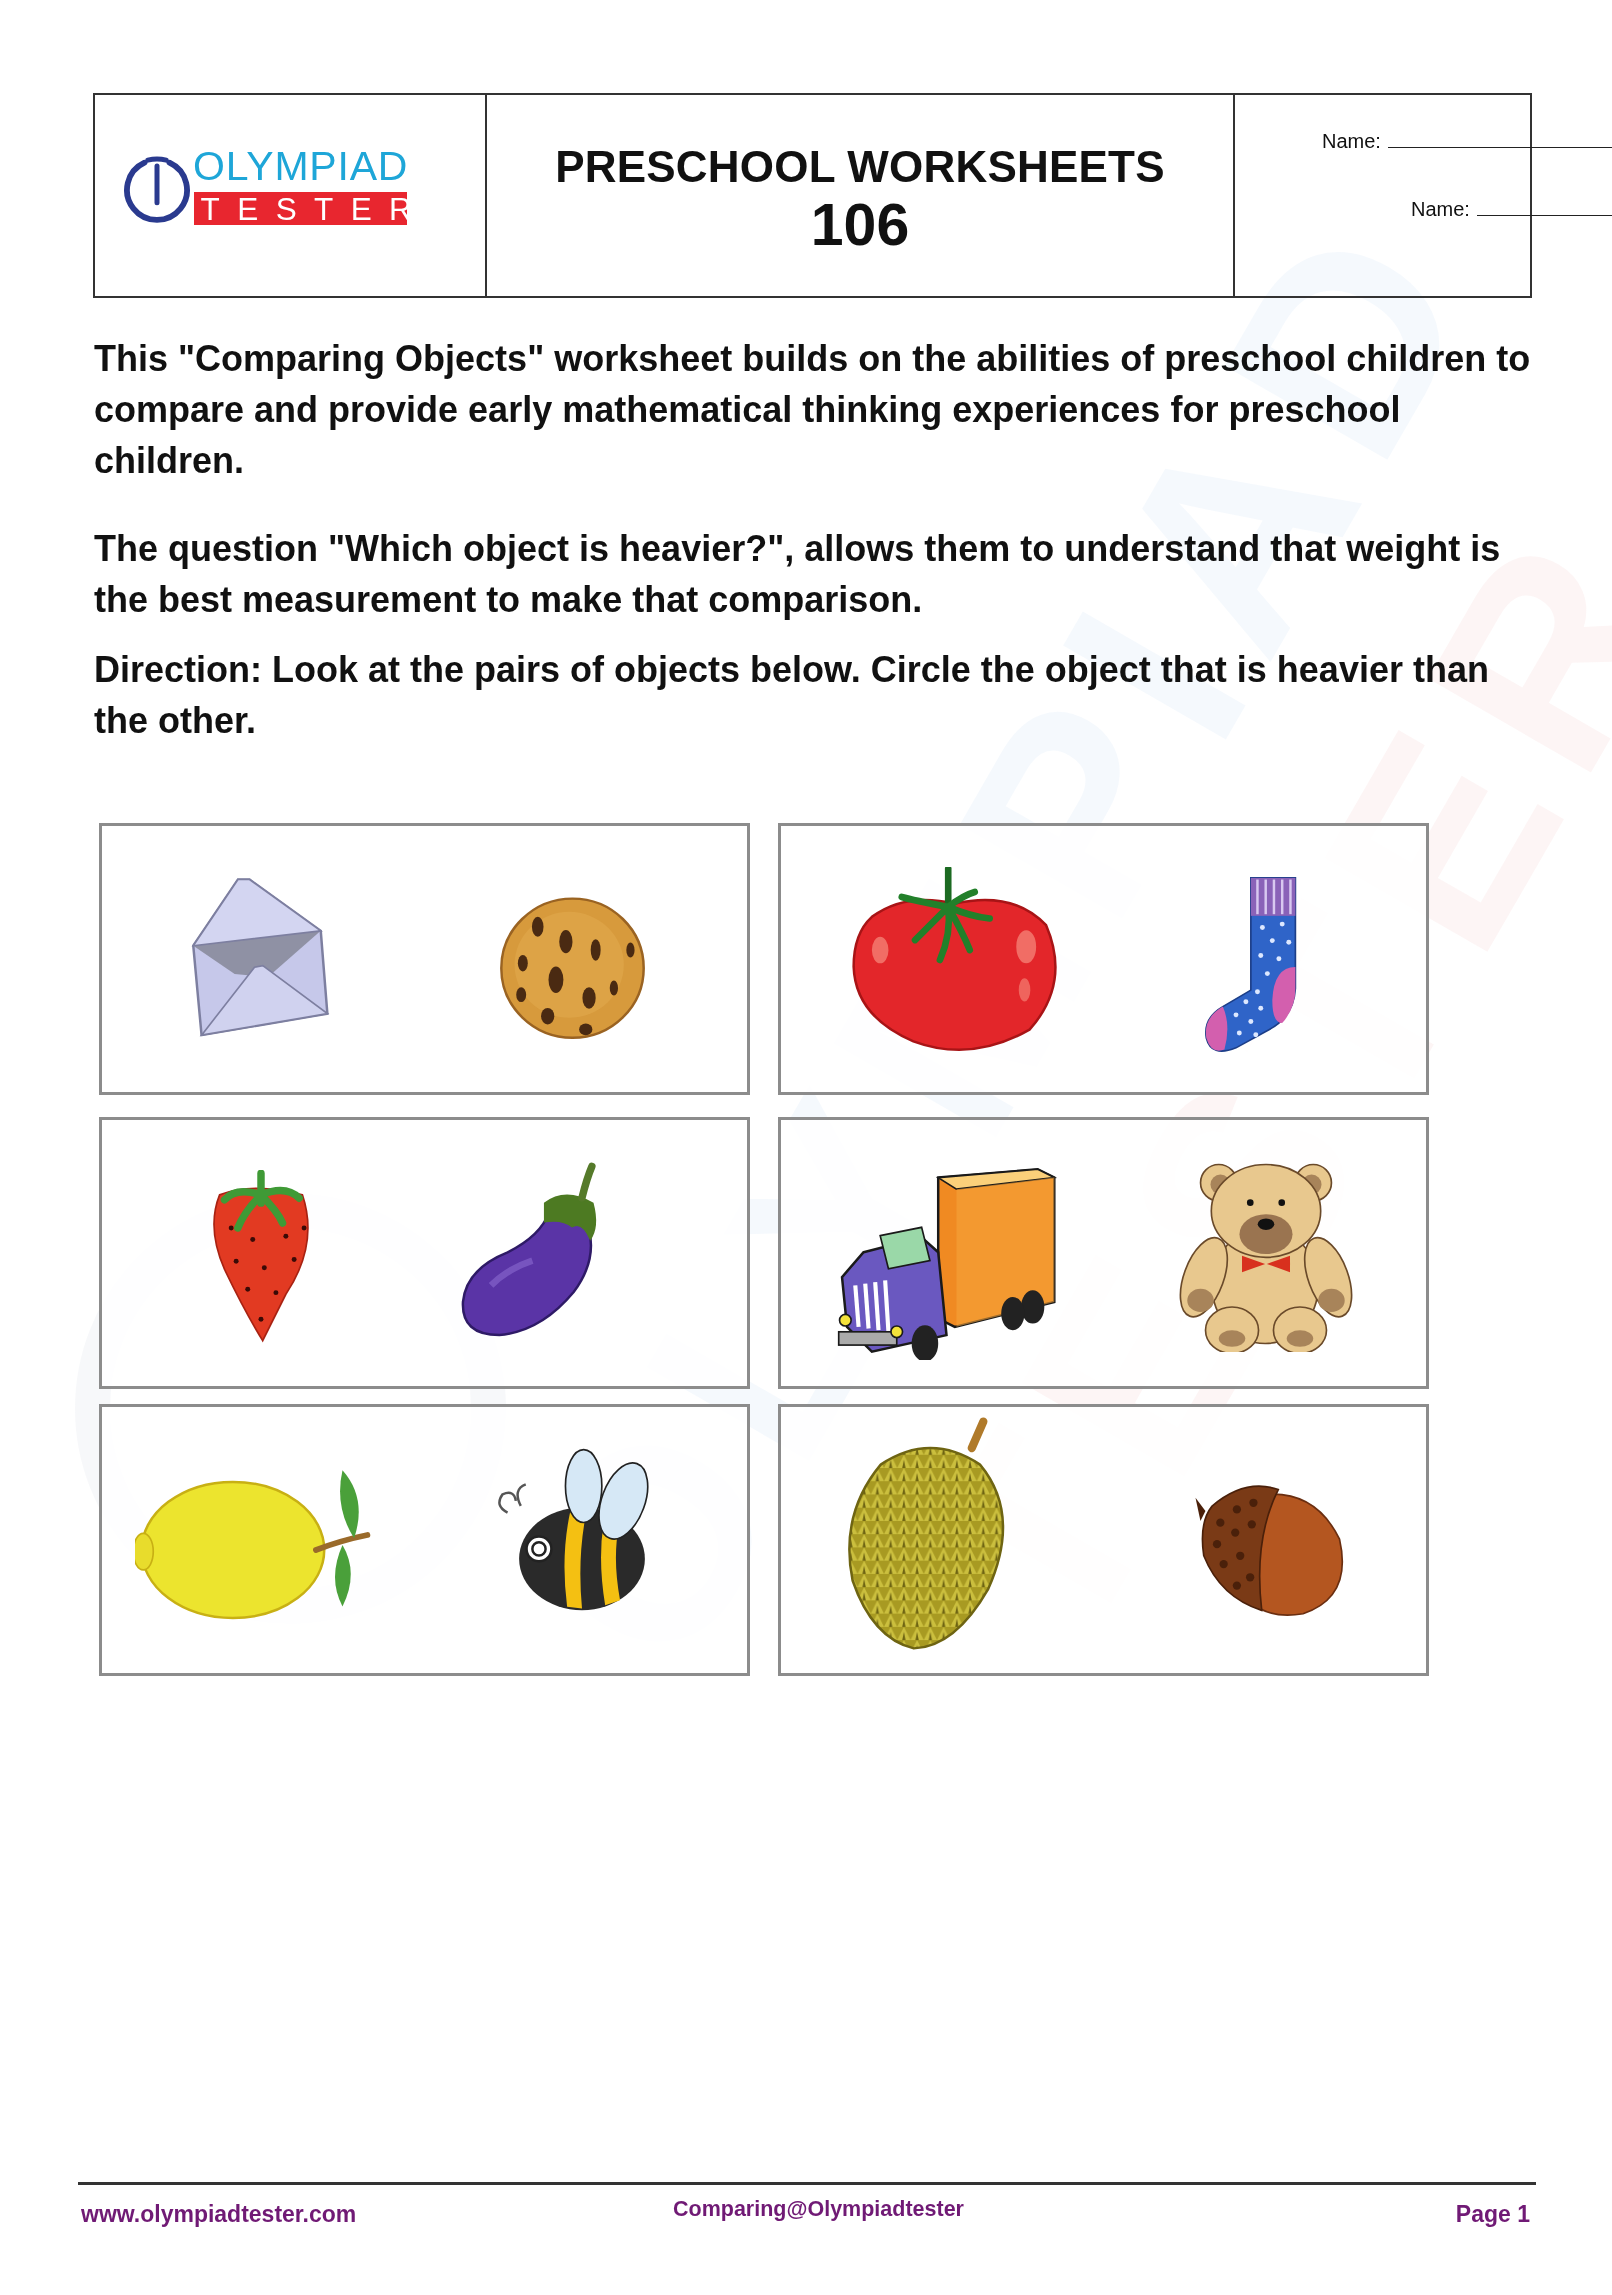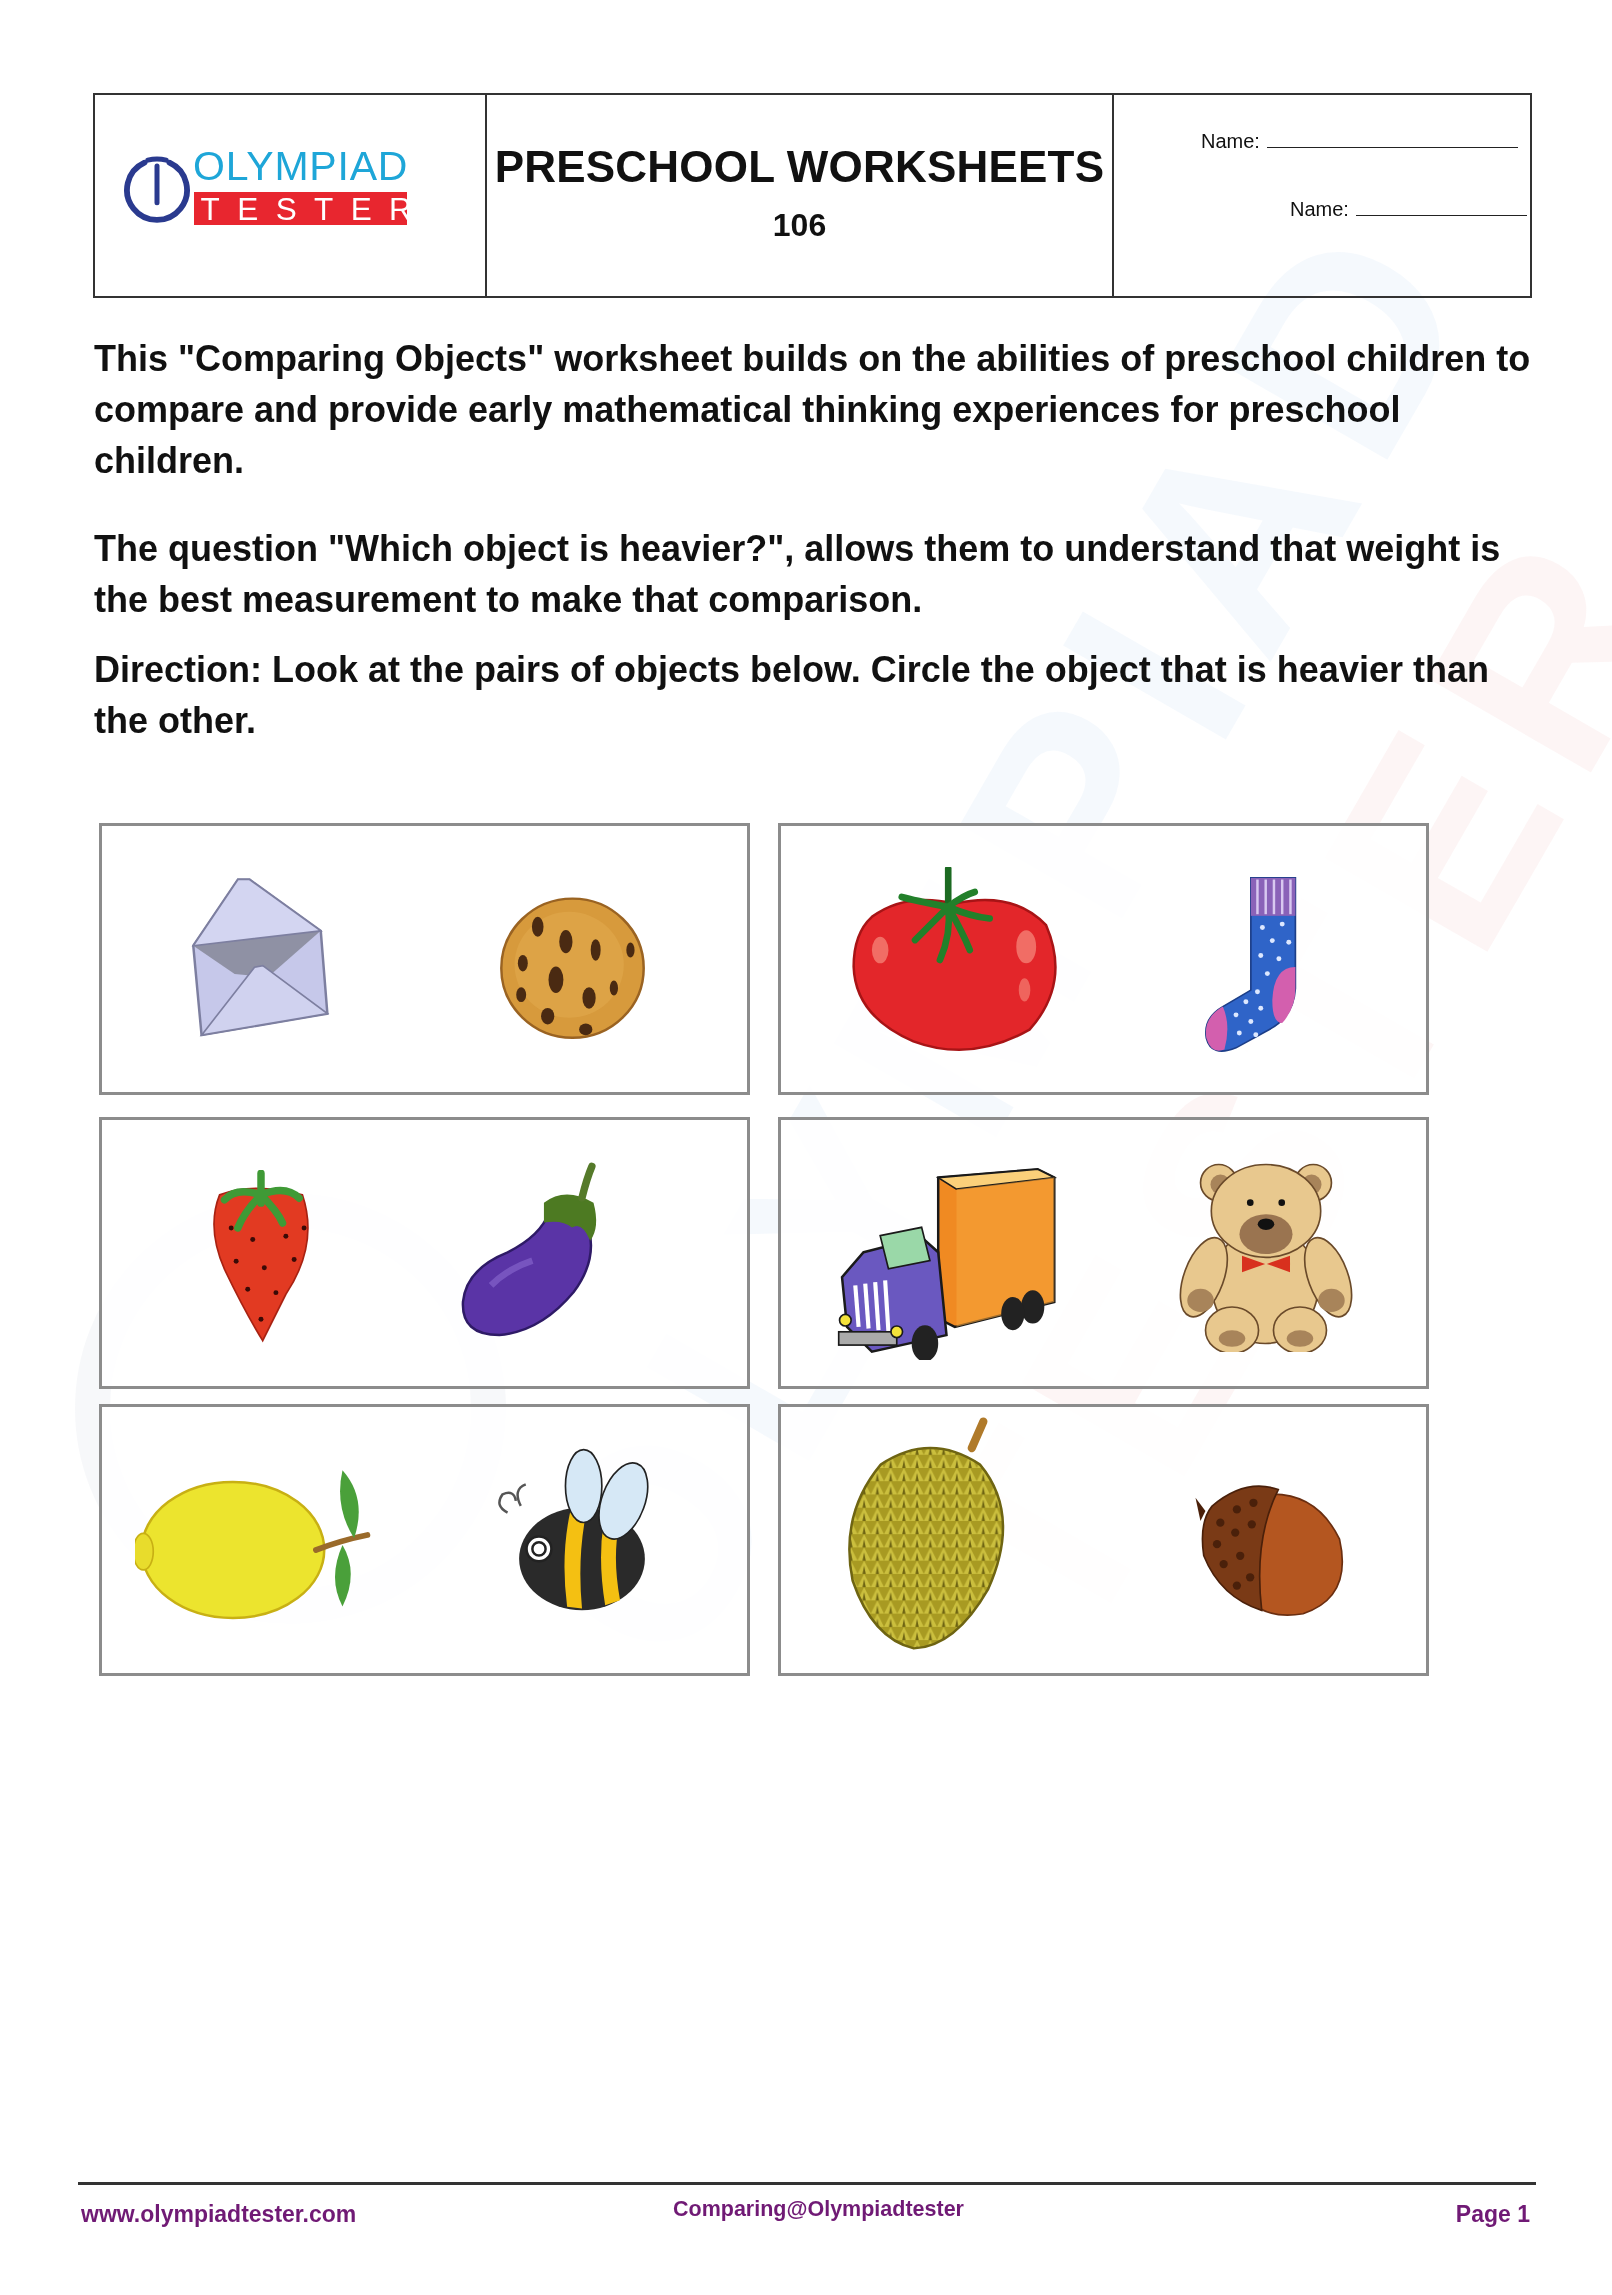--- a/index.html
+++ b/index.html
@@ -10,30 +10,30 @@
   .wm { position:absolute; pointer-events:none; }
   .wm-ring { left:75px; top:1193px; width:431px; height:431px; border-radius:50%; border:35px solid rgba(190,195,215,0.12); box-sizing:border-box; }
   .wm-text { font-family:"Liberation Sans", sans-serif; font-weight:bold; font-size:273px; letter-spacing:25px; transform-origin:left top; white-space:nowrap; }
   .wm-olympiad { left:464px; top:1557px; transform:rotate(-60deg); color:rgba(120,170,220,0.07); }
   .wm-tester { left:862px; top:1533px; transform:rotate(-60deg); color:rgba(230,120,110,0.07); }
 
   
   .header { left:93px; top:93px; width:1439px; height:205px; border:2.5px solid #333; box-sizing:border-box; display:flex; }
   .hcell { height:100%; box-sizing:border-box; position:relative; }
   .hcell.logo { width:392px; border-right:2.5px solid #333; }
-  .hcell.title { width:627px; border-right:2.5px solid #333; display:flex; flex-direction:column; align-items:center; justify-content:center; }
+  .hcell.title { width:748px; border-right:2.5px solid #333; display:flex; flex-direction:column; align-items:center; justify-content:center; }
   .hcell.meta { flex:1; }
 
   .logo-wrap { position:absolute; left:15px; top:46px; width:364px; height:99px; }
   .logo-mark { position:absolute; left:12.4px; top:15px; width:70px; height:70px; }
   .logo-top { position:absolute; left:83px; top:5px; font-size:41px; font-weight:normal; color:#1ea6d8; letter-spacing:0.8px; line-height:41px; }
   .logo-bottom { position:absolute; left:84px; top:51px; width:213px; height:33px; background:#e8262f; color:#fff; font-size:31.5px; line-height:34px; letter-spacing:17.4px; text-indent:6.6px; }
 
   .title-line1 { font-size:44px; font-weight:bold; line-height:58px; letter-spacing:0.2px; }
-  .title-line2 { font-size:32px; font-weight:bold; line-height:58px; }
+  .title-line2 { font-size:59px; font-weight:bold; line-height:58px; }
 
   .meta-row { position:absolute; font-size:20px; color:#111; white-space:nowrap;margin-left:24px; }
   .meta-row .line { display:inline-block; border-bottom:1.7px solid #222; vertical-align:baseline; margin-left:6.6px; }
   .meta-name { left:63px; top:35px; }
   .meta-name .line { width:251px; }
   .meta-date { left:152px; top:103px; }
   .meta-date .line { width:171px; }
 
   
   .para { left:94px; width:1441px; font-size:36px; font-weight:bold; line-height:51px; color:#111; }

